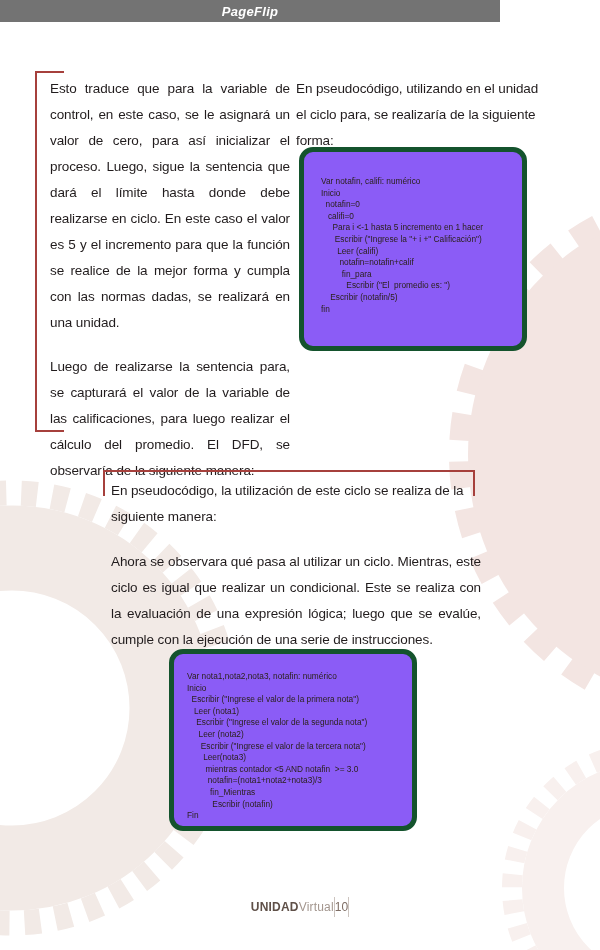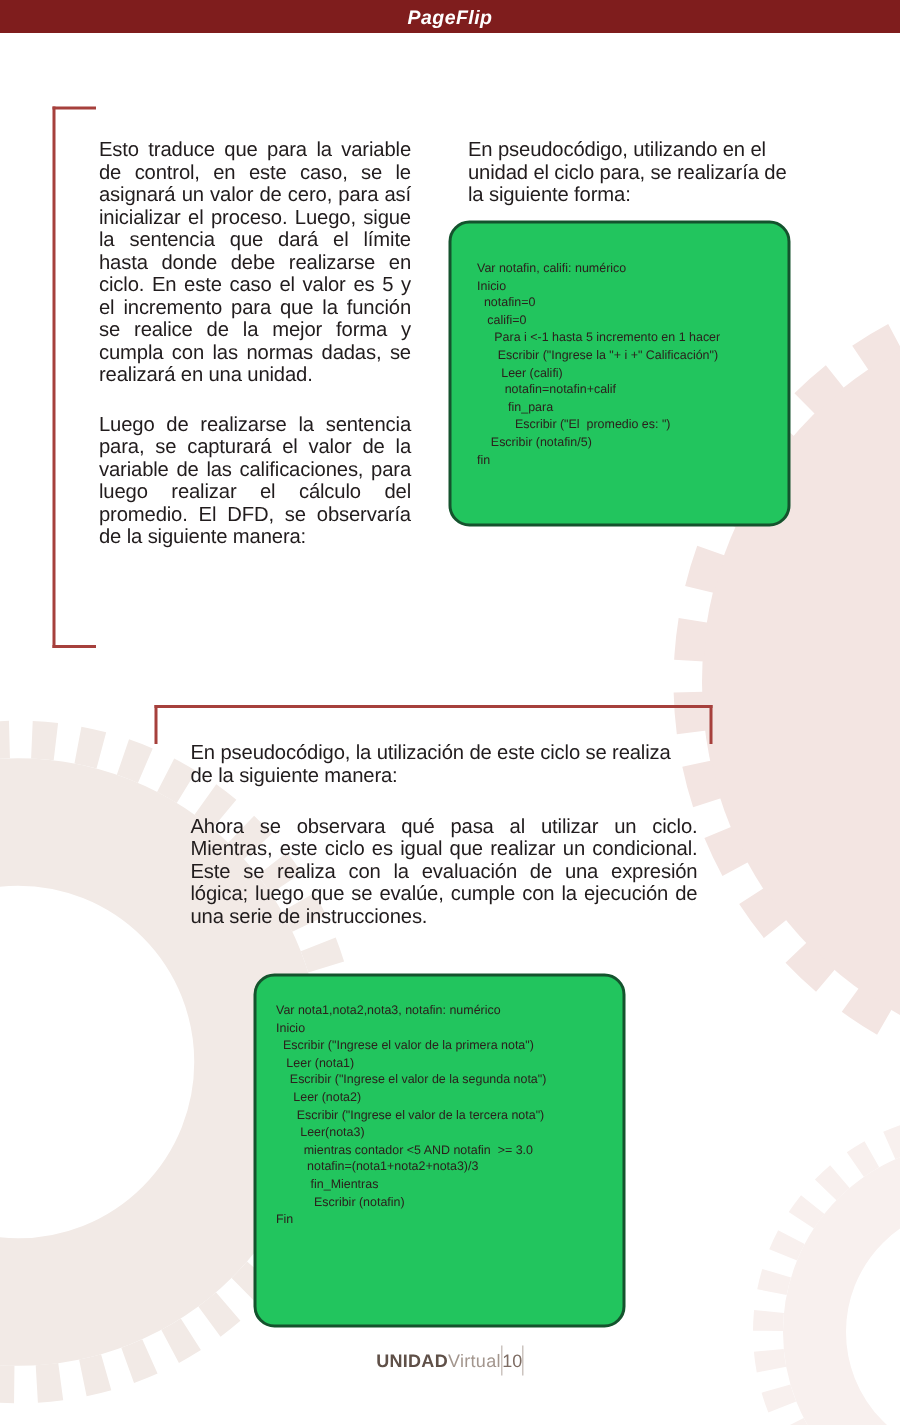--- a/index.html
+++ b/index.html
@@ -4,54 +4,54 @@
 <style>
   html,body{margin:0;padding:0;}
   body{
     width:600px;height:950px;position:relative;overflow:hidden;
     background:#ffffff;
     font-family:"Liberation Sans", sans-serif;
     color:#211c1d;
   }
   
   .header-bar{
-    position:absolute;top:0;left:0;width:600px;height:22px;
-    background:#7f1d1d;display:flex;align-items:center;justify-content:center;
+    position:absolute;top:0;left:0;width:500px;height:22px;
+    background:#737373;display:flex;align-items:center;justify-content:center;
   }
   .header-title{
     color:#ffffff;font-size:13px;font-weight:bold;font-style:italic;
     letter-spacing:.3px;
   }
   
   .bg-gears{position:absolute;top:0;left:0;width:600px;height:950px;pointer-events:none;}
   
   .para{
-    font-size:13.5px;line-height:15px;letter-spacing:-.1px;margin:16px;
+    font-size:13.5px;line-height:26px;letter-spacing:-.1px;margin:0;
   }
   .just{text-align:justify;}
   .left-col{position:absolute;left:50px;top:76px;width:240px;}
   .left-col .para + .para{margin-top:18px;}
   .bracket-left{
     position:absolute;left:35px;top:71px;width:27px;height:357px;
     border-left:2px solid #a6403c;border-top:2px solid #a6403c;border-bottom:2px solid #a6403c;
   }
   .right-col{position:absolute;left:296px;top:76px;width:250px;}
   .mid-frame{
     position:absolute;left:103px;top:470px;width:368px;height:24px;
     border-top:2px solid #a6403c;border-left:2px solid #a6403c;border-right:2px solid #a6403c;
   }
   .mid-col{position:absolute;left:111px;top:478px;width:370px;}
   .mid-col .para + .para{margin-top:19px;}
   
   .code-box{
-    position:absolute;background:#22c55e;border:2px solid #14532d;border-radius:14px;
+    position:absolute;background:#8b5cf6;border:5px solid #14532d;border-radius:14px;
     box-sizing:border-box;
   }
   .code-box-1{left:299px;top:147px;width:228px;height:204px;padding:24px 8px 0 17px;}
-  .code-box-2{left:169px;top:649px;width:248px;height:236px;padding:17px 8px 0 13px;}
+  .code-box-2{left:169px;top:649px;width:248px;height:182px;padding:17px 8px 0 13px;}
   .code-box pre{
     margin:0;font-family:"Liberation Sans", sans-serif;
     font-size:8.3px;line-height:11.6px;color:#2b211c;white-space:pre;
   }
   
   .footer{
     position:absolute;left:0;top:892px;width:600px;height:30px;
     display:flex;align-items:center;justify-content:center;gap:0;
   }
   .brand{font-size:12px;letter-spacing:.2px;}

